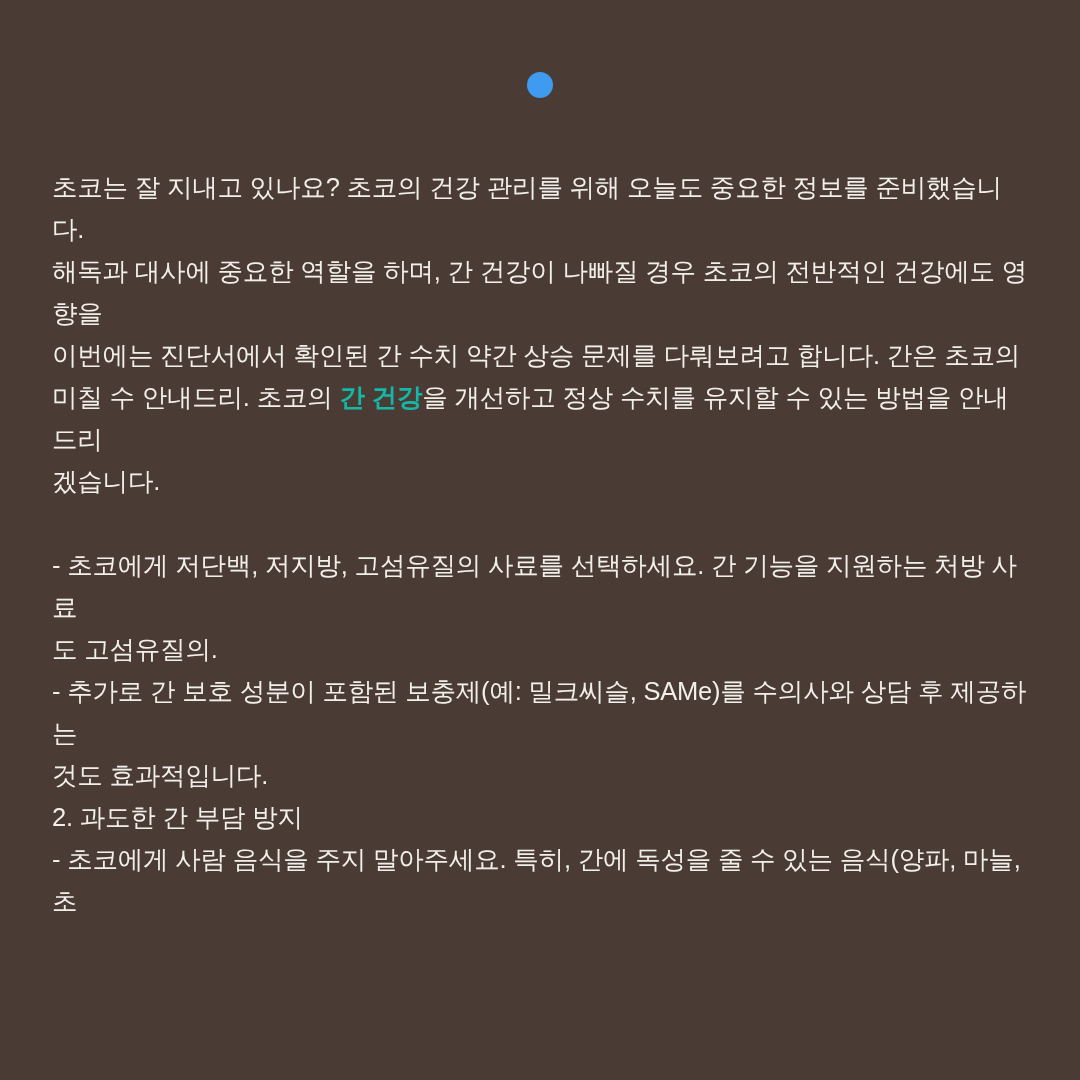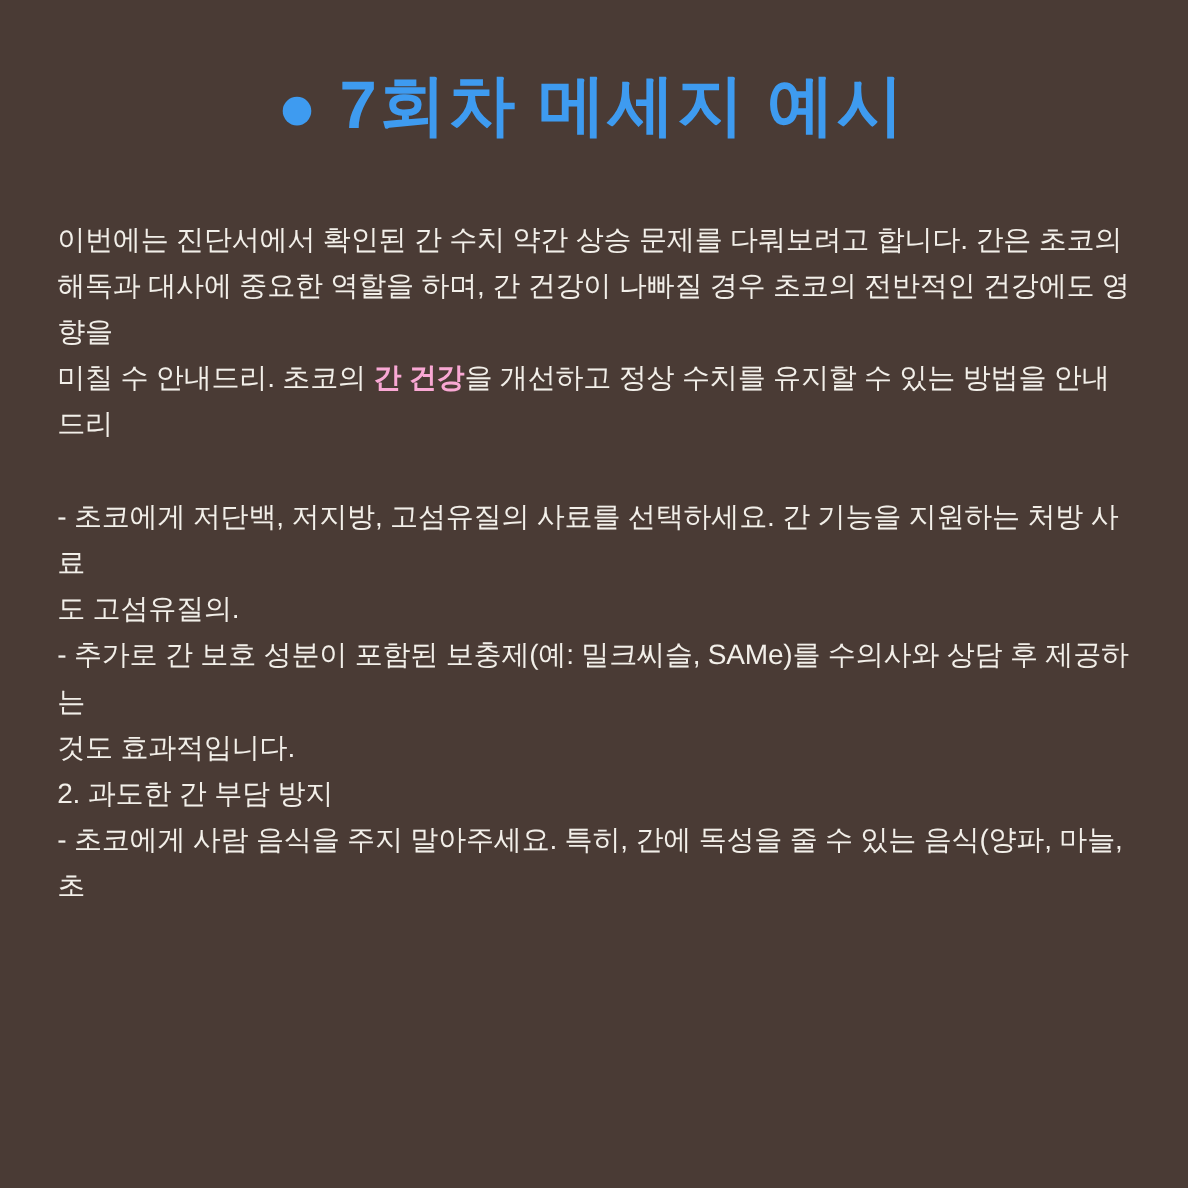--- a/index.html
+++ b/index.html
@@ -53,42 +53,43 @@
     line-height: 42px;
     letter-spacing: -0.2px;
   }
   .para {
     margin: 0;
   }
   .spacer {
     height: 42px;
   }
   .hl {
-    color: #f9a8d4;
+    color: #14b8a6;
     font-weight: bold;
   }
   .list-line {
     margin: 0;
   }
 </style>
 </head>
 <body>
 
 <div class="page">
 
   <div class="title-row">
     <span class="bullet-dot"></span>
-    <span class="title-text">7회차 메세지 예시</span>
   </div>
 
   <div class="body-block">
 
+    <p class="para">초코는 잘 지내고 있나요? 초코의 건강 관리를 위해 오늘도 중요한 정보를 준비했습니다.</p>
+    <p class="para">해독과 대사에 중요한 역할을 하며, 간 건강이 나빠질 경우 초코의 전반적인 건강에도 영향을</p>
     <p class="para">이번에는 진단서에서 확인된 간 수치 약간 상승 문제를 다뤄보려고 합니다. 간은 초코의</p>
-    <p class="para">해독과 대사에 중요한 역할을 하며, 간 건강이 나빠질 경우 초코의 전반적인 건강에도 영향을</p>
     <p class="para"><span>미칠 수 안내드리. 초코의 </span><span class="hl">간 건강</span><span>을 개선하고 정상 수치를 유지할 수 있는 방법을 안내드리</span></p>
+    <p class="para">겠습니다.</p>
 
     <div class="spacer"></div>
 
 
     <p class="list-line"> - 초코에게 저단백, 저지방, 고섬유질의 사료를 선택하세요. 간 기능을 지원하는 처방 사료</p>
     <p class="list-line">도 고섬유질의.</p>
     <p class="list-line"> - 추가로 간 보호 성분이 포함된 보충제(예: 밀크씨슬, SAMe)를 수의사와 상담 후 제공하는</p>
     <p class="list-line">것도 효과적입니다.</p>
     <p class="list-line">2. 과도한 간 부담 방지</p>
     <p class="list-line"> - 초코에게 사람 음식을 주지 말아주세요. 특히, 간에 독성을 줄 수 있는 음식(양파, 마늘, 초</p>

